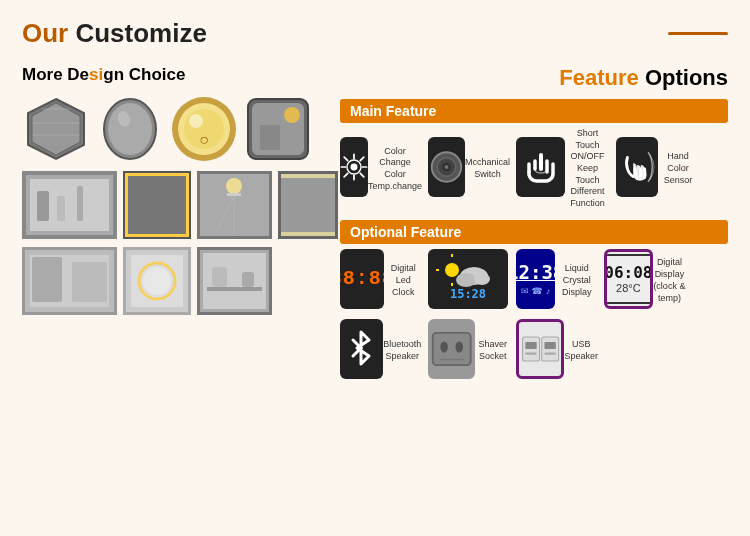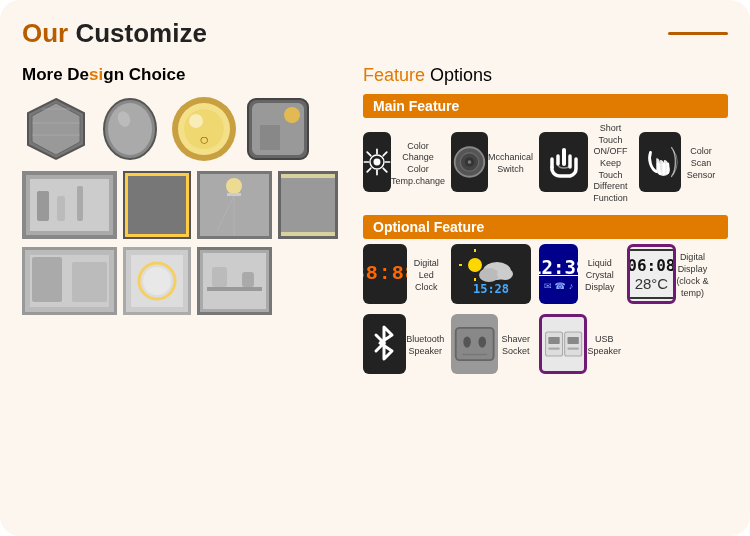--- a/index.html
+++ b/index.html
@@ -10,21 +10,20 @@
       font-family: Arial, sans-serif;
       overflow: hidden;
     }
 
     .page {
       width: 750px;
       height: 536px;
       background: #fdf6ee;
       position: relative;
       padding: 18px 22px;
-      border-radius: 20px;
     }
 
     
     .header {
       display: flex;
       align-items: center;
       justify-content: space-between;
       margin-bottom: 16px;
     }
     .header-title {
@@ -38,21 +37,21 @@
     .header-line {
       width: 60px;
       height: 3px;
       background: #b85c00;
       border-radius: 2px;
     }
 
     
     .main-content {
       display: flex;
-      gap: 31px;
+      gap: 8px;
     }
 
     
     .left-col {
       width: 310px;
       flex-shrink: 0;
     }
     .section-title {
       font-size: 17px;
       font-weight: bold;
@@ -130,23 +129,24 @@
     
     .clock-display {
       color: #ff6600;
       font-size: 20px;
       font-weight: bold;
       font-family: 'Courier New', monospace;
       letter-spacing: 1px;
     }
 
     .feature-section-title {
-      font-size: 18px;
-      font-weight: normal;
+      font-size: 22px;
+      font-weight: bold;
       margin-bottom: 8px;
+      text-align: right;
     }
     .feature-section-title .highlight { color: #e07b00; }
 
   </style>
 </head>
 <body>
 
 <div class="page">
 
   <div class="header">
@@ -349,21 +349,21 @@
                 <path d="M18,30 Q14,28 12,22 Q10,16 12,10" stroke="#fff" stroke-width="3" fill="none" stroke-linecap="round"></path>
                 <path d="M22,32 Q20,28 20,22" stroke="#fff" stroke-width="3" fill="none" stroke-linecap="round"></path>
                 <path d="M26,32 Q26,28 26,22" stroke="#fff" stroke-width="3" fill="none" stroke-linecap="round"></path>
                 <path d="M30,31 Q31,27 30,22" stroke="#fff" stroke-width="3" fill="none" stroke-linecap="round"></path>
                 <path d="M18,30 Q22,36 28,34 Q32,33 32,28 L30,22 Q30,18 26,18 L26,22 Q26,18 22,18 L22,22 Q22,16 18,16 L18,30" fill="#fff" opacity="0.9"></path>
 
                 <path d="M34,5 Q38,10 38,20 Q38,30 34,35" stroke="#fff" stroke-width="1.5" fill="none" opacity="0.6" stroke-linecap="round"></path>
                 <path d="M36,8 Q40,13 40,20 Q40,27 36,33" stroke="#fff" stroke-width="1" fill="none" opacity="0.4" stroke-linecap="round"></path>
               </svg>
             </div>
-            <div class="feature-label">Color Scan Sensor</div>
+            <div class="feature-label">Hand Color Sensor</div>
           </div>
 
         </div>
       </div>
 
       <div class="feature-section">
         <div class="feature-header">Optional Feature</div>
         <div class="feature-grid">
 
           <div class="feature-item">
@@ -403,21 +403,21 @@
                 </div>
               </div>
             </div>
             <div class="feature-label">Liquid Crystal Display</div>
           </div>
 
           <div class="feature-item">
             <div class="feature-icon-box light-bg" style="background:#eee;">
               <div style="display:flex;flex-direction:column;align-items:center;justify-content:center;border:2px solid #333;border-radius:3px;padding:3px 5px;width:68px;height:50px;">
                 <div style="color:#111;font-size:16px;font-weight:bold;font-family:monospace;">06:08</div>
-                <div style="color:#333;font-size:15px;">28°C</div>
+                <div style="color:#333;font-size:11px;">28°C</div>
               </div>
             </div>
             <div class="feature-label">Digital Display<br>(clock &amp; temp)</div>
           </div>
 
           <div class="feature-item">
             <div class="feature-icon-box">
               <svg width="36" height="40" viewBox="0 0 36 40">
 
                 <path d="M18,5 L18,35 L26,27 L14,19 L26,11 L18,3 Z" fill="none" stroke="#fff" stroke-width="3" stroke-linejoin="round"></path>

